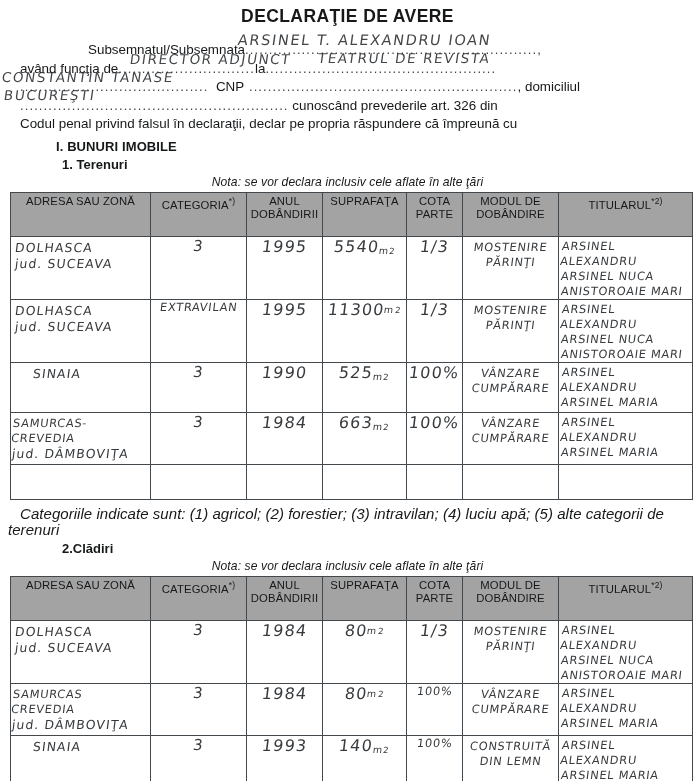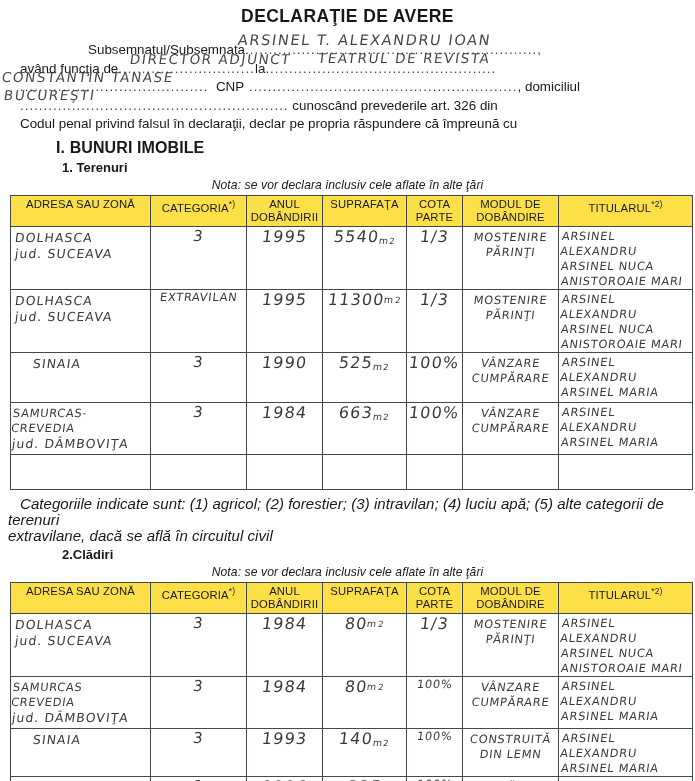--- a/index.html
+++ b/index.html
@@ -56,21 +56,21 @@
     color: #2a2d30;
     letter-spacing: 1.6px;
     white-space: nowrap;
     font-weight: 500;
     transform: skewX(-8deg);
     opacity: .88;
   }
 
   
   .sect {
-    font-size: 16px;
+    font-size: 13px;
     font-weight: bold;
     margin-left: 56px;
     margin-top: 5px;
     letter-spacing: .1px;
   }
   .subsect {
     font-size: 13px;
     font-weight: bold;
     margin-left: 62px;
     margin-top: 3px;
@@ -97,26 +97,26 @@
     width: 675px;
     margin: 2px 0 0 10px;
     table-layout: fixed;
   }
   table.decl th, table.decl td {
     border: 1px solid #43484d;
     padding: 0;
     vertical-align: top;
   }
   table.decl th {
-    background: #fde047;
+    background: #a3a3a3;
     font-size: 11.3px;
     font-weight: normal;
     text-align: center;
     line-height: 12.6px;
-    padding: 2px 0 3px 0;
+    padding: 2px 0 16px 0;
     letter-spacing: .15px;
   }
   th sup { font-size: 8.5px; }
 
   
   .c-adresa   { width: 139px; }
   .c-categ    { width: 95px;  }
   .c-anul     { width: 75px;  }
   .c-supraf   { width: 83px;  }
   .c-cota     { width: 55px;  }
@@ -400,21 +400,20 @@
       <td><span></span></td>
       <td><span></span></td>
       <td><span></span></td>
       <td><span></span></td>
     </tr>
   </tbody>
 </table>
 
 <div class="footnote">
   <span class="ind"></span><span>Categoriile indicate sunt: (1) agricol; (2) forestier; (3) intravilan; (4) luciu apă; (5) alte categorii de terenuri</span><br>
-  <span>extravilane, dacă se află în circuitul civil</span>
 </div>
 
 <div class="subsect" style="">2.Clădiri</div>
 <div class="note">Nota: se vor declara inclusiv cele aflate în alte ţări</div>
 
 <table class="decl">
   <thead>
     <tr>
       <th class="c-adresa"><span>ADRESA SAU ZONĂ</span></th>
       <th class="c-categ"><span>CATEGORIA</span><sup>*)</sup></th>

